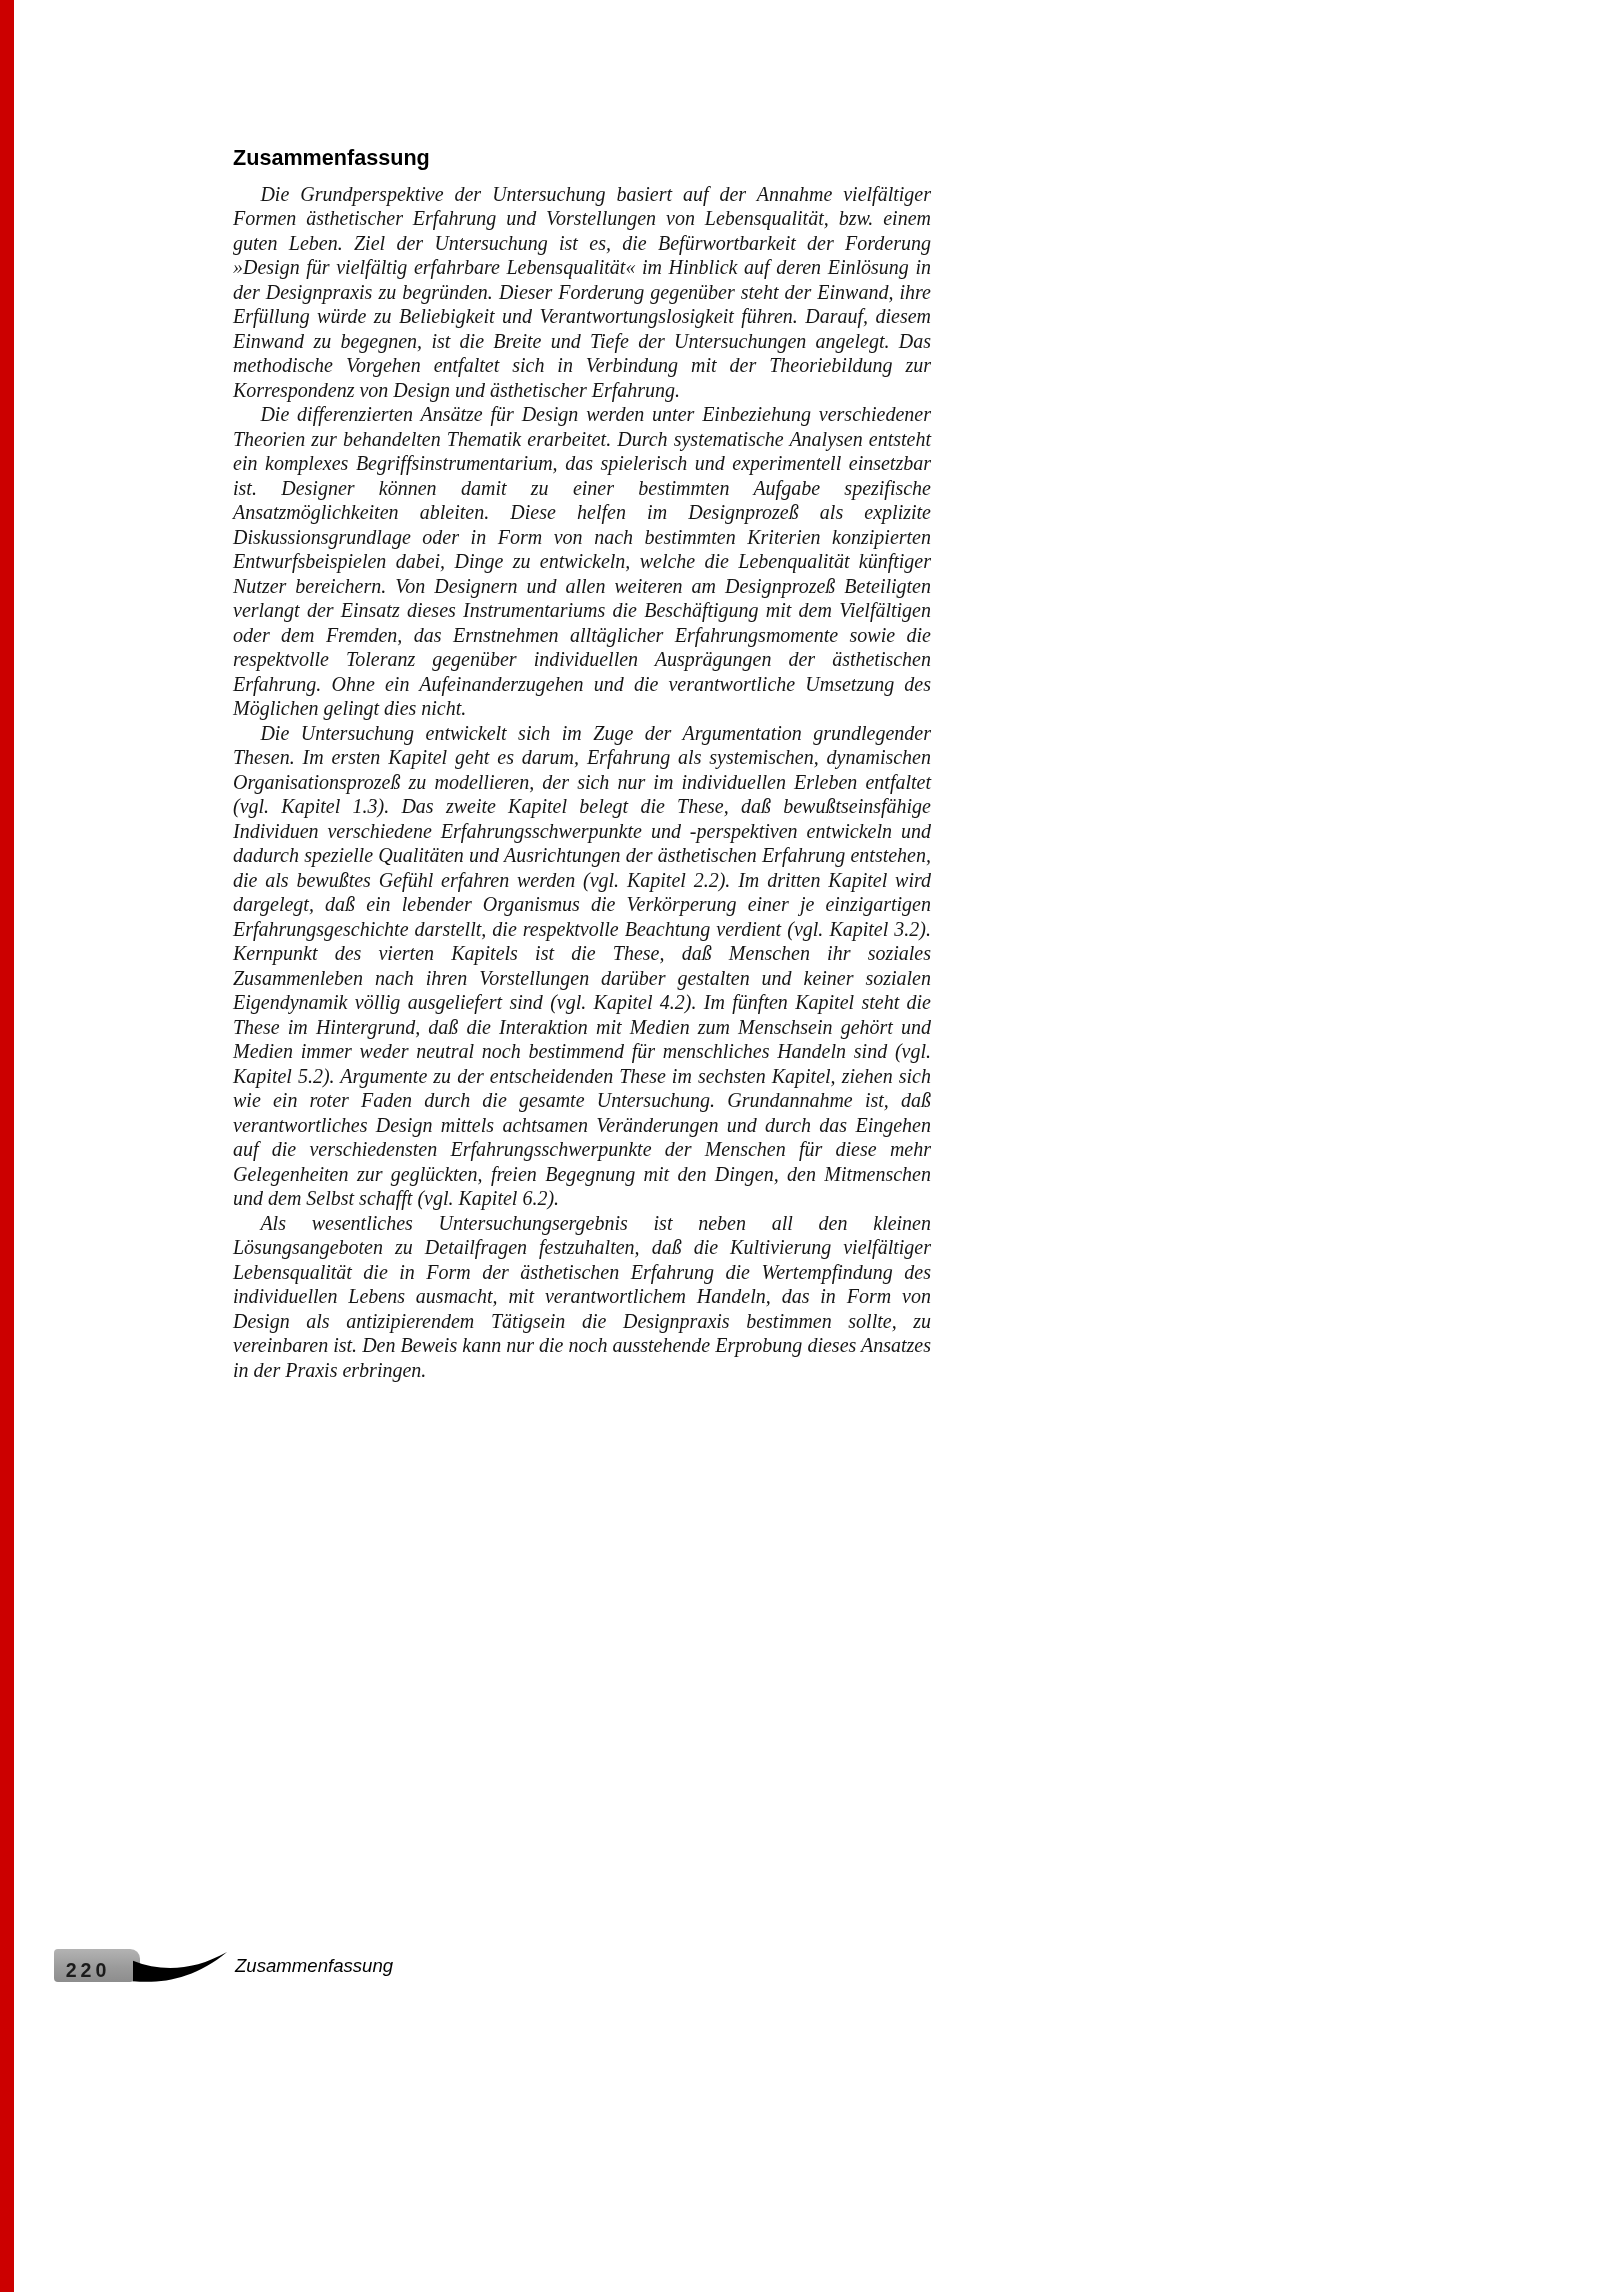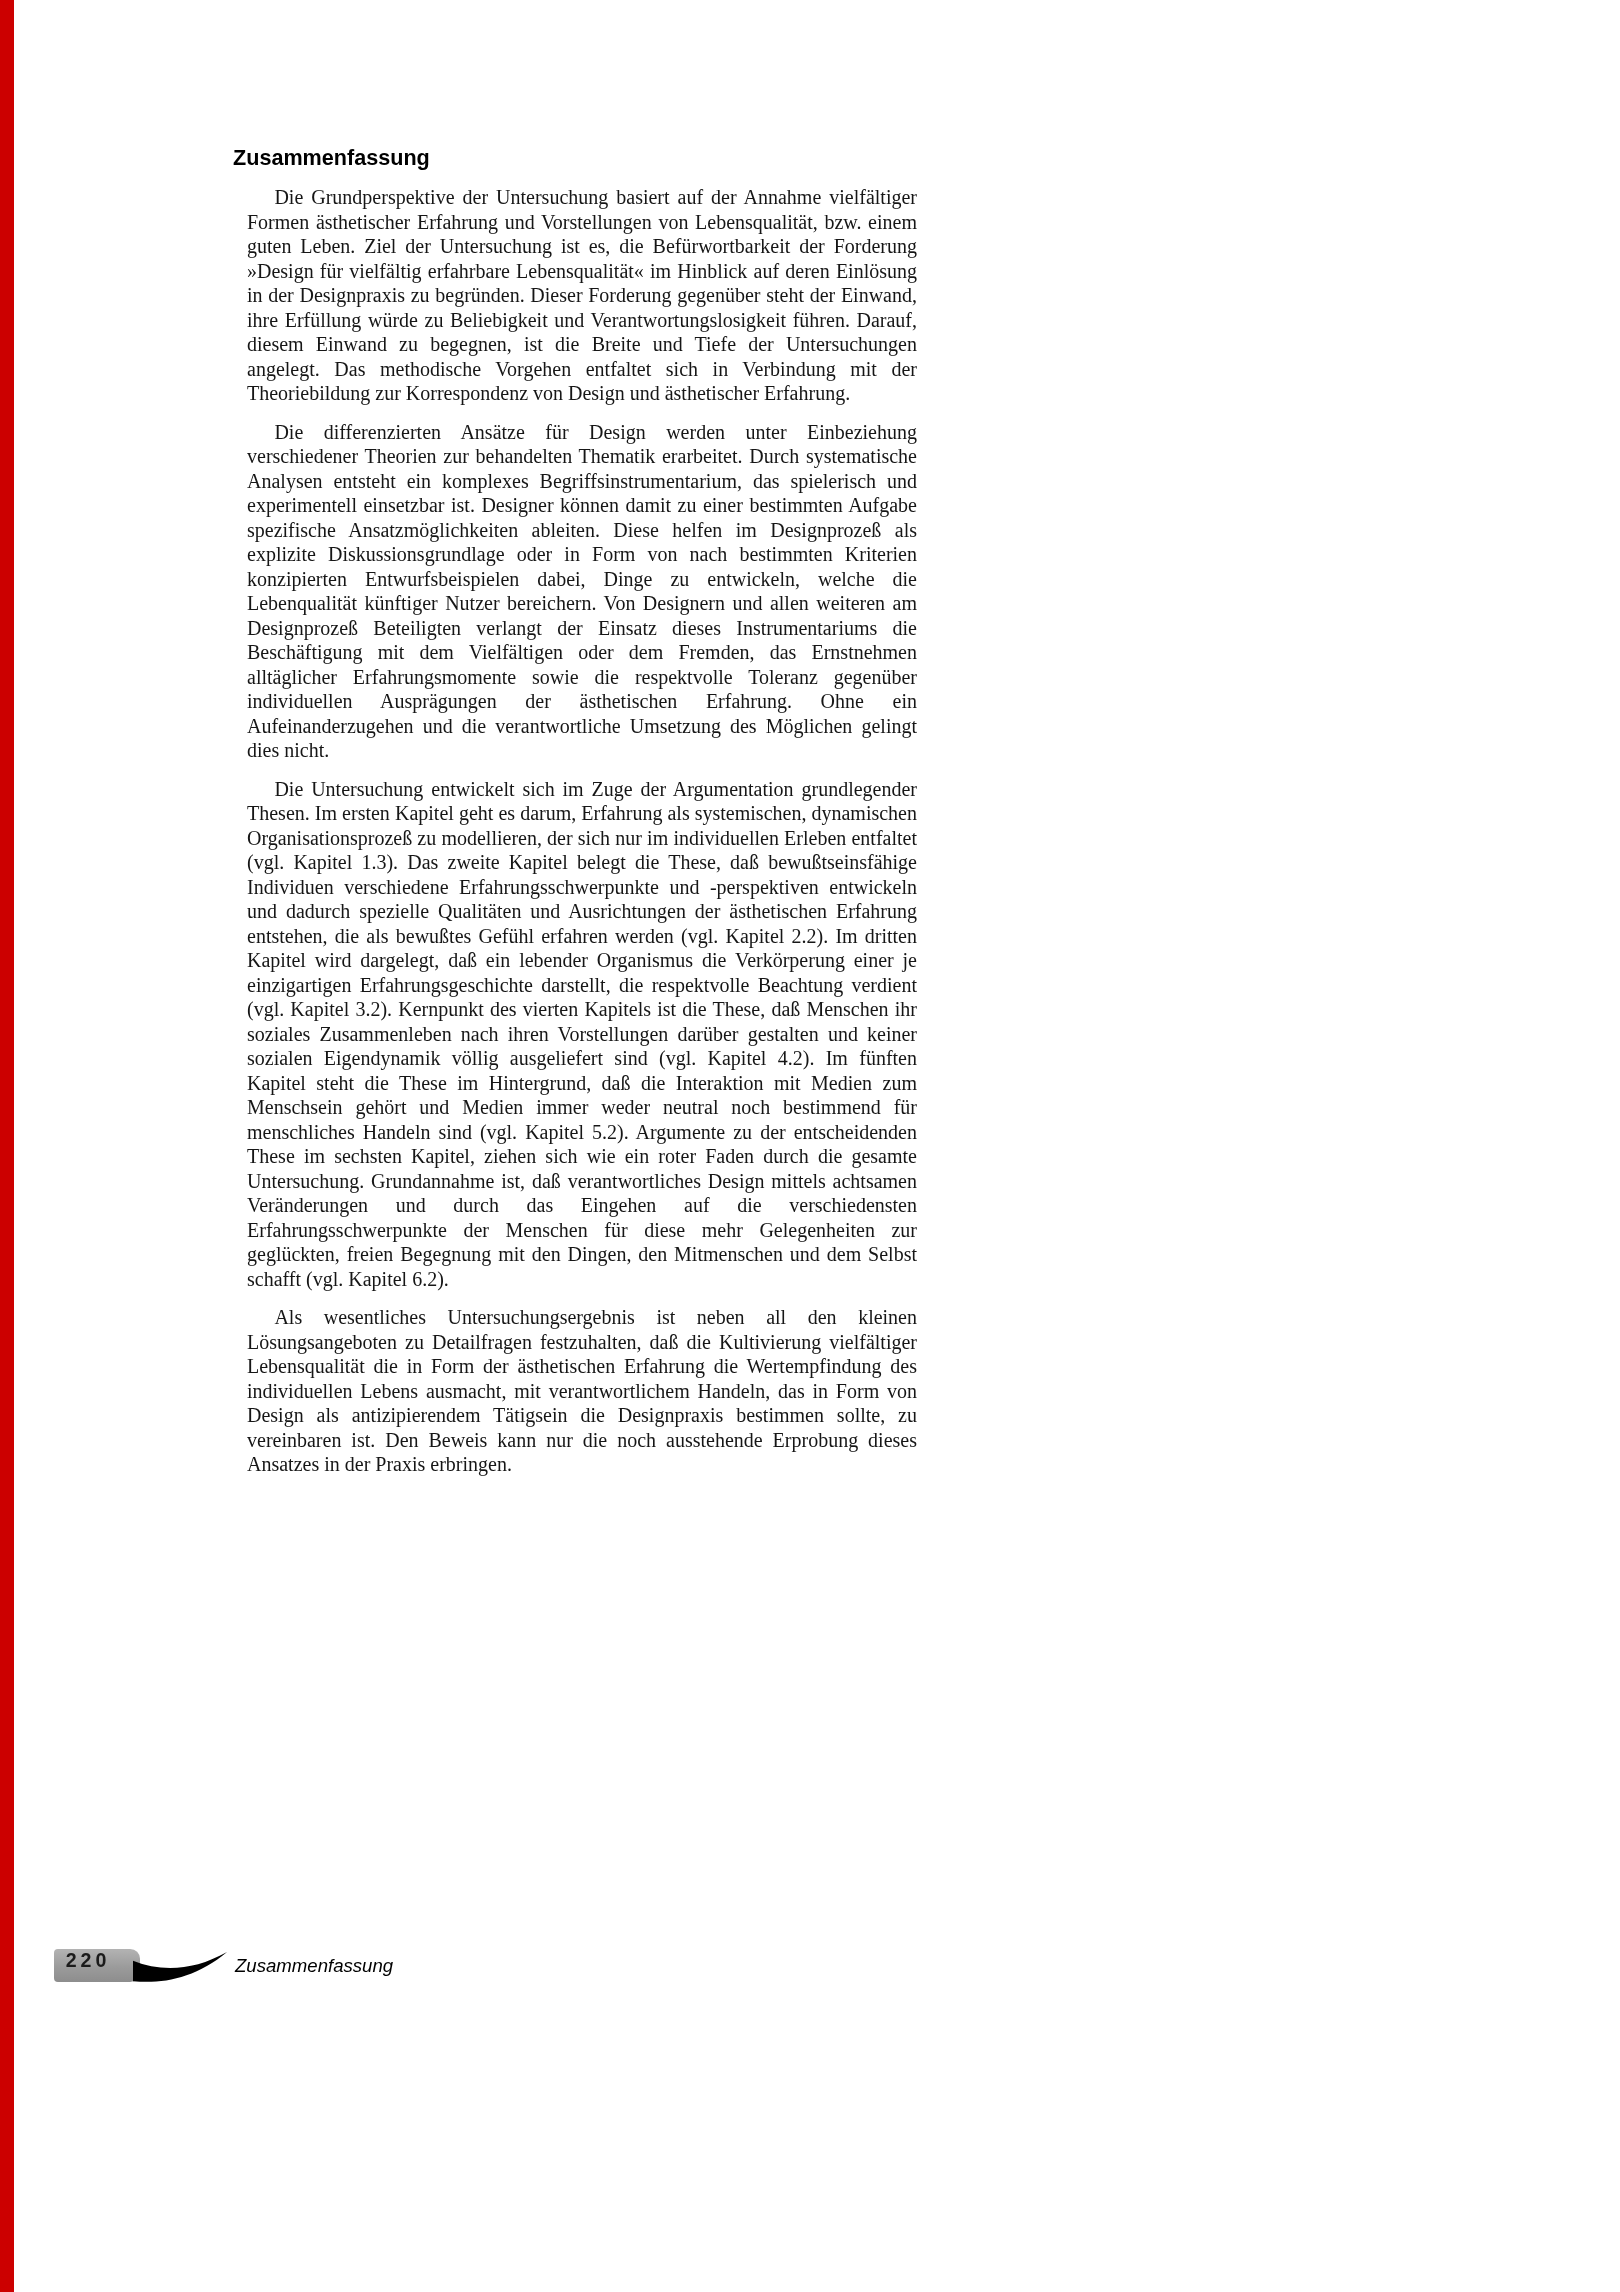--- a/index.html
+++ b/index.html
@@ -31,35 +31,36 @@
     font-family:"Liberation Sans", sans-serif;
     font-size:21.6px;
     font-weight:bold;
     margin:0 0 10.8px 0;
     color:#000;
   }
   .body-par{
     font-size:20px;
     line-height:24.5px;
     text-align:justify;
-    margin:14px;
+    margin:0;
     text-indent:27.4px;
     hyphens:auto;
     -webkit-hyphens:auto;
     color:var(--text-black);
+    font-style:italic;
   }
   .footer{
     position:absolute;left:0;top:1945px;width:100%;height:43px;
   }
   .pagenum-tab{
     position:absolute;left:54px;top:3.9px;
     width:86px;height:33px;
     background:linear-gradient(180deg,#b3b3b3 0%,var(--tab-gray) 55%,#8d8d8d 100%);
     border-radius:3.9px 9.8px 9.8px 3.9px;
-    display:flex;align-items:flex-start;
+    display:flex;align-items:flex-end;
     padding-left:11.8px;box-sizing:border-box;
   }
   .pagenum{
     font-family:"Liberation Sans", sans-serif;
     font-size:19.6px;font-weight:600;
     letter-spacing:3.9px;color:#1b1b1b;
   }
   .swoosh{
     position:absolute;left:133px;top:2px;
     width:96px;height:39px;

